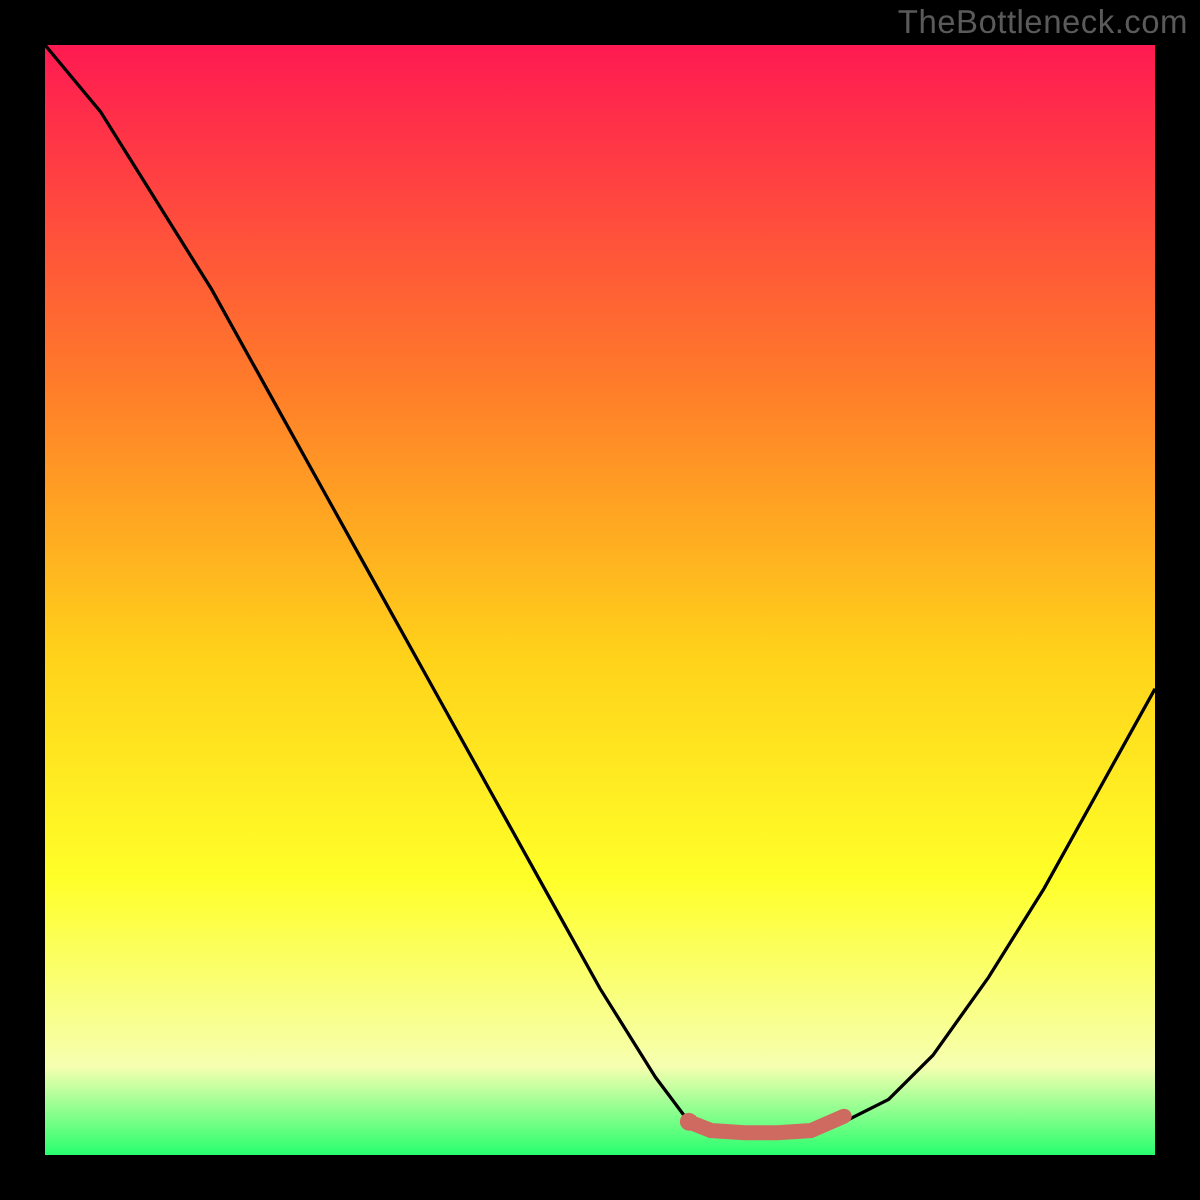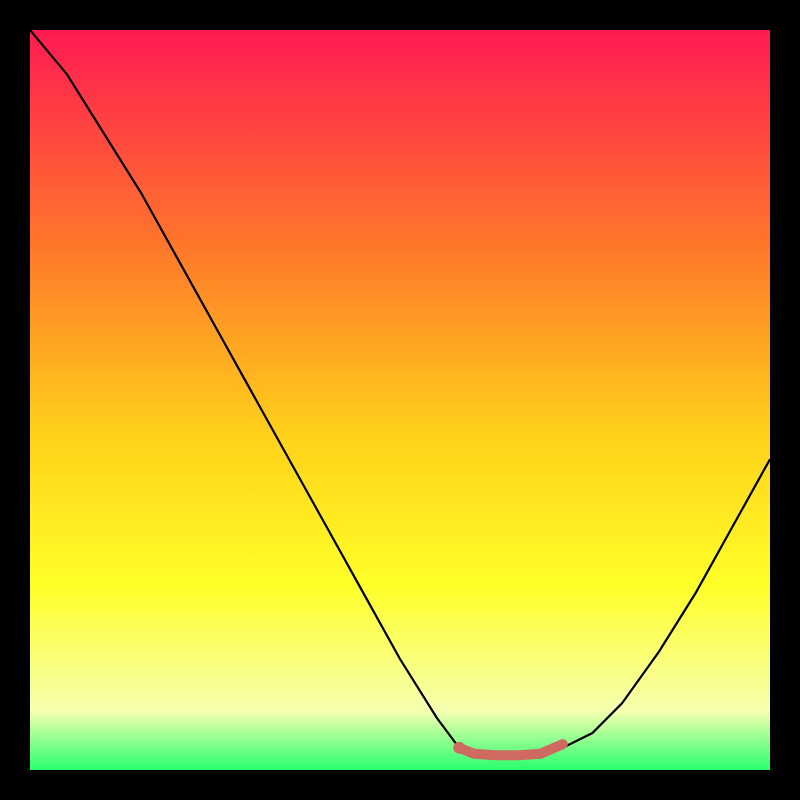--- a/index.html
+++ b/index.html
@@ -48,20 +48,21 @@
     fill: none;
   }
   .marker-dot {
     fill: #cf6a61;
   }
 </style>
 </head>
 <body>
 
 <div class="frame">
+  <div class="watermark">TheBottleneck.com</div>
 
   <div class="plot-area">
     <svg id="chart-svg" viewBox="0 0 740 740" width="740" height="740">
       <defs>
         <linearGradient id="bg-grad" x1="0" y1="0" x2="0" y2="1">
           <stop id="g0" offset="0%" stop-color="#ff1a52"></stop>
           <stop id="g1" offset="30%" stop-color="#ff7a2a"></stop>
           <stop id="g2" offset="55%" stop-color="#ffd21a"></stop>
           <stop id="g3" offset="75%" stop-color="#ffff28"></stop>
           <stop id="g4" offset="92%" stop-color="#f6ffb0"></stop>

